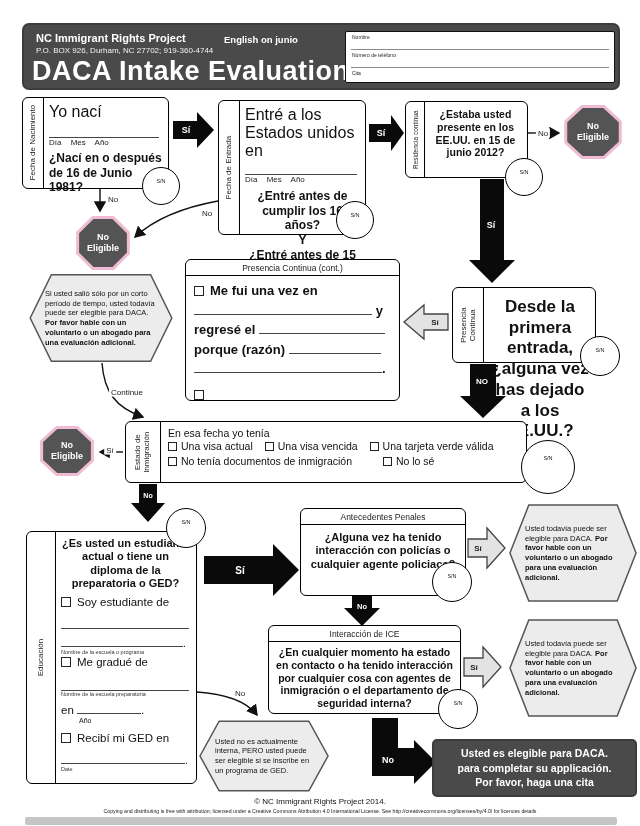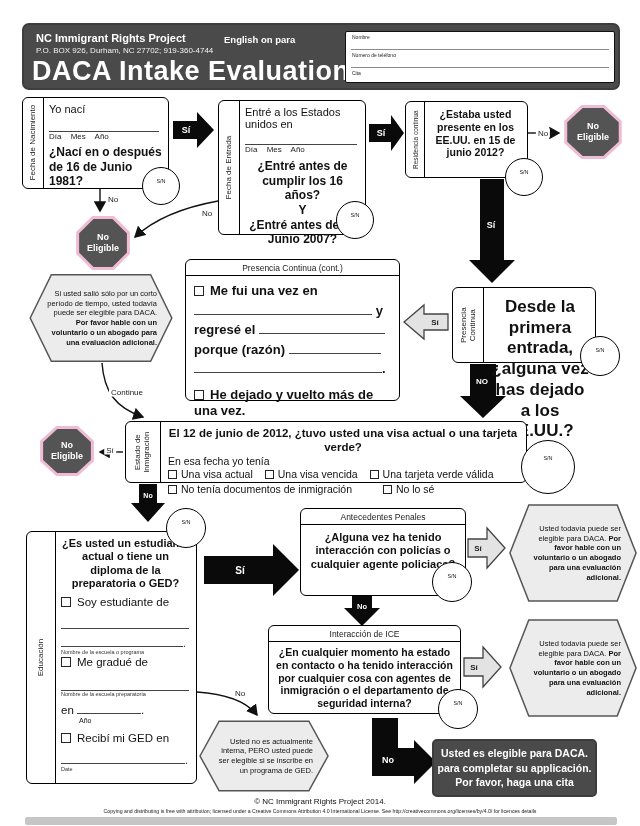--- a/index.html
+++ b/index.html
@@ -17,38 +17,38 @@
   .hfield{position:relative;height:17px;margin:0 5px;border-bottom:1px solid #8a8a8a}
   .hfield.last{border-bottom:none}
   .hfield span{position:absolute;left:1px;top:2px;font-size:5px;color:#222}
   
   .fbox{position:absolute;background:#fff;border:1.6px solid #000;border-radius:6px;box-sizing:border-box;z-index:2}
   .strip{position:absolute;left:0;top:0;bottom:0;border-right:1.4px solid #000;
          display:flex;align-items:center;justify-content:center}
   .vrot{transform:rotate(-90deg);white-space:nowrap;font-size:8px;color:#222;text-align:center;line-height:1.15}
   .bhead{font-size:8.5px;text-align:center;padding:3px 0 2px;border-bottom:1.3px solid #000;color:#222}
   .q{font-weight:bold;text-align:center;line-height:1.22}
-  .t11{font-size:11px}
+  .t11{font-size:16px}
   .hint{font-size:5.5px;color:#333}
   .dhint{font-size:8px;color:#222}
   .ws{word-spacing:7px}
   .wline{border-bottom:1.3px solid #444;height:12px}
   .uline{display:inline-block;border-bottom:1.5px solid #444;height:10px}
   
   .sn{position:absolute;border:1.6px solid #000;border-radius:50%;background:#fff;z-index:4;
       box-sizing:border-box;text-align:center}
   .sn span{display:block;margin-top:27%;font-size:5.5px;color:#222}
   
   .oct{position:absolute;z-index:3}
   .oct svg,.hex svg{position:absolute;inset:0;width:100%;height:100%}
   .octlbl{position:absolute;inset:0;display:flex;align-items:center;justify-content:center;
           color:#fff;font-weight:bold;font-size:9px;text-align:center;line-height:1.2;padding:0 8px}
   .hex{position:absolute;z-index:2}
   .hexlbl{position:absolute;inset:0;display:flex;align-items:center;justify-content:center;
-          text-align:right;font-size:7.5px;line-height:1.3;padding:6px 17px;color:#111}
+          text-align:left;font-size:7.5px;line-height:1.3;padding:6px 17px;color:#111}
   
   .connectors{position:absolute;left:0;top:0;z-index:1}
   
   .albl{position:absolute;transform:translate(-50%,-50%);z-index:5;font-size:8px;white-space:nowrap}
   .albl.w{color:#fff;font-weight:bold}
   .albl.onln{background:#fff;padding:0 2px;color:#222}
   .albl.g{font-weight:bold;color:#222}
   
   .cb{display:inline-block;width:10px;height:10px;border:1.7px solid #222;margin-right:6px;
       vertical-align:-1px;background:#fff;box-sizing:border-box}
@@ -97,21 +97,21 @@
     <g fill="#e3e3e3" stroke="#444" stroke-width="1.3">
       <polygon points="448,314 424,314 424,305 404,322 424,339 424,330 448,330"></polygon>
       <polygon points="468,539 487,539 487,528 505,548 487,568 487,557 468,557"></polygon>
       <polygon points="464,658 483,658 483,647 501,667 483,687 483,676 464,676"></polygon>
     </g>
   </svg>
 
   <header class="hdr">
     <div class="org">NC Immigrant Rights Project</div>
     <div class="addr">P.O. BOX 926, Durham, NC 27702; 919-360-4744</div>
-    <div class="eng">English on para</div>
+    <div class="eng">English on junio</div>
     <div class="bigtitle">DACA Intake Evaluation</div>
     <div class="hform">
       <div class="hfield">
           <span>Nombre</span>
         </div>
       <div class="hfield">
           <span>Número de teléfono</span>
         </div>
       <div class="hfield last">
           <span>Cita</span>
@@ -187,21 +187,21 @@
   </div>
 
   <section class="fbox" style="left:185px;top:259px;width:215px;height:142px">
     <div class="bhead">Presencia Continua (cont.)</div>
     <div style="padding:5px 8px 0 8px">
       <div class="pcopt"><span class="cb"></span><span>Me fui una vez en</span></div>
       <div class="pcopt"><span class="uline" style="width:178px"></span> <span>y</span></div>
       <div class="pcopt"><span>regresé el</span> <span class="uline" style="width:126px"></span></div>
       <div class="pcopt"><span>porque (razón)</span> <span class="uline" style="width:92px"></span></div>
       <div class="pcopt"><span class="uline" style="width:188px"></span><span>.</span></div>
-      <div class="pcopt" style="margin-top:8px;line-height:1.25"><span class="cb"></span><span>He dejado y vuelto más de una vez.</span></div>
+      <div class="pcopt" style="margin-top:8px;line-height:1.25"><span class="cb"></span></div>
     </div>
   </section>
 
   <section class="fbox" style="left:452px;top:287px;width:144px;height:76px">
     <div class="strip" style="width:30px">
       <div class="vrot">
         <div>Presencia</div>
         <div>Continua</div>
       </div>
     </div>
@@ -214,21 +214,20 @@
     </div>
 
   <section class="fbox" style="left:125px;top:421px;width:402px;height:62px">
     <div class="strip" style="width:34px">
       <div class="vrot">
         <div>Estado de</div>
         <div>Inmigración</div>
       </div>
     </div>
     <div style="position:absolute;left:42px;top:4px;right:8px">
-      <div class="q" style="font-size:11.5px">El 12 de junio de 2012, ¿tuvo usted una visa actual o una tarjeta verde?</div>
       <div style="font-size:10.5px;margin-top:1px">En esa fecha yo tenía</div>
       <div class="optrow">
         <span class="opt"><span class="cb sm"></span><span>Una visa actual</span></span>
         <span class="opt"><span class="cb sm"></span><span>Una visa vencida</span></span>
         <span class="opt"><span class="cb sm"></span><span>Una tarjeta verde válida</span></span>
       </div>
       <div class="optrow">
         <span class="opt" style="margin-right:28px"><span class="cb sm"></span><span>No tenía documentos de inmigración</span></span>
         <span class="opt"><span class="cb sm"></span><span>No lo sé</span></span>
       </div>
@@ -307,21 +306,21 @@
       </div>
   </div>
 
   <div class="hex" style="left:198px;top:719px;width:132px;height:74px">
     <svg viewBox="0 0 200 100" preserveAspectRatio="none">
         <polygon points="3,50 32,3 168,3 197,50 168,97 32,97" fill="#ececec" stroke="#555" stroke-width="1.5" vector-effect="non-scaling-stroke"></polygon>
       </svg>
     <div class="hexlbl">Usted no es actualmente interna, PERO usted puede ser elegible si se inscribe en un programa de GED.</div>
   </div>
 
-  <div class="final" style="left:432px;top:739px;width:165px;height:58px">
+  <div class="final" style="left:432px;top:739px;width:205px;height:58px">
     <div>
       <div>Usted es elegible para DACA.</div>
       <div>para completar su applicación.</div>
       <div>Por favor, haga una cita</div>
     </div>
   </div>
 
   <span class="albl w" style="left:186px;top:130px;font-size:9px">Sí</span>
   <span class="albl w" style="left:381px;top:133px;font-size:9px">Sí</span>
   <span class="albl w" style="left:491px;top:225px;font-size:9px">Sí</span>

